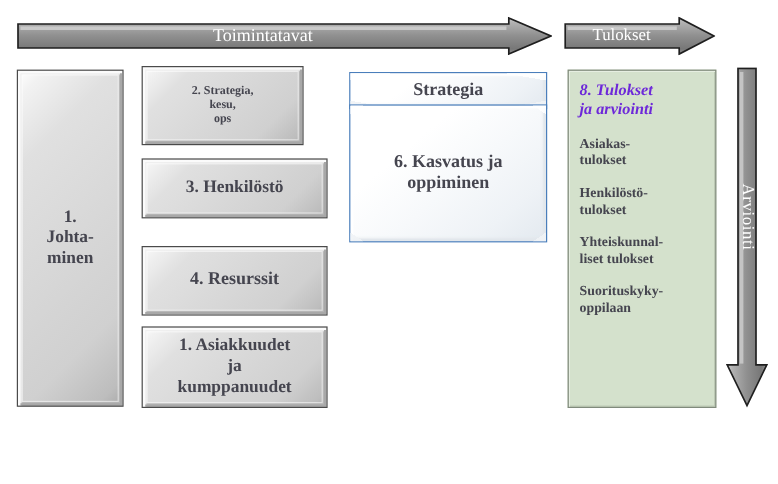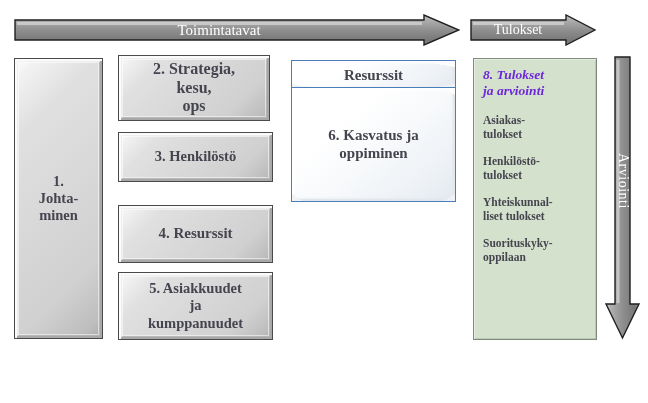--- a/index.html
+++ b/index.html
@@ -70,21 +70,21 @@
       linear-gradient(to top right, rgba(240,243,246,0.9) 0 6px, transparent 6px),
       linear-gradient(to top left, rgba(240,243,246,0.9) 0 6px, transparent 6px);
     pointer-events: none;
   }
   .box-label { position: relative; z-index: 2; padding: 0 4px; }
 
   
   #box-1 { left: 14px; top: 58px; width: 89px; height: 281px; font-size: 14.5px; }
 
   
-  #box-2 { left: 118px; top: 55px; width: 152px; height: 66px; font-size: 16px; }
+  #box-2 { left: 118px; top: 55px; width: 135px; height: 66px; font-size: 10px; }
   #box-3 { left: 118px; top: 132px; width: 155px; height: 50px; font-size: 14.5px; }
   #box-4 { left: 118px; top: 205px; width: 155px; height: 58px; font-size: 15px; }
   #box-5 { left: 118px; top: 272px; width: 155px; height: 68px; font-size: 14.5px; }
 
   
   #box-prosessit { left: 291px; top: 60px; width: 165px; height: 31px; font-size: 15px; }
   #box-6 { left: 291px; top: 87px; width: 165px; height: 115px; font-size: 15px; }
   #box-7 { left: 291px; top: 230px; width: 165px; height: 110px; font-size: 15px; }
 
   
@@ -194,27 +194,27 @@
 kesu,
 ops</div>
   </div>
   <div class="box gray-box" id="box-3">
     <div class="box-label" style="white-space:pre-line">3. Henkilöstö</div>
   </div>
   <div class="box gray-box" id="box-4">
     <div class="box-label" style="white-space:pre-line">4. Resurssit</div>
   </div>
   <div class="box gray-box" id="box-5">
-    <div class="box-label" style="white-space:pre-line">5. Asiakkuudet
+    <div class="box-label" style="white-space:pre-line">1. Asiakkuudet
 ja
 kumppanuudet</div>
   </div>
 
   <div class="box blue-box" id="box-prosessit">
-    <div class="box-label" style="white-space:pre-line">Resurssit</div>
+    <div class="box-label" style="white-space:pre-line">Strategia</div>
   </div>
   <div class="box blue-box" id="box-6">
     <div class="box-label" style="white-space:pre-line">6. Kasvatus ja
 oppiminen</div>
   </div>
 
   <div id="results-panel">
     <div class="r-title" style="white-space:pre-line">8. Tulokset
 ja arviointi</div>
     <div class="r-item" style="white-space:pre-line">Asiakas-

